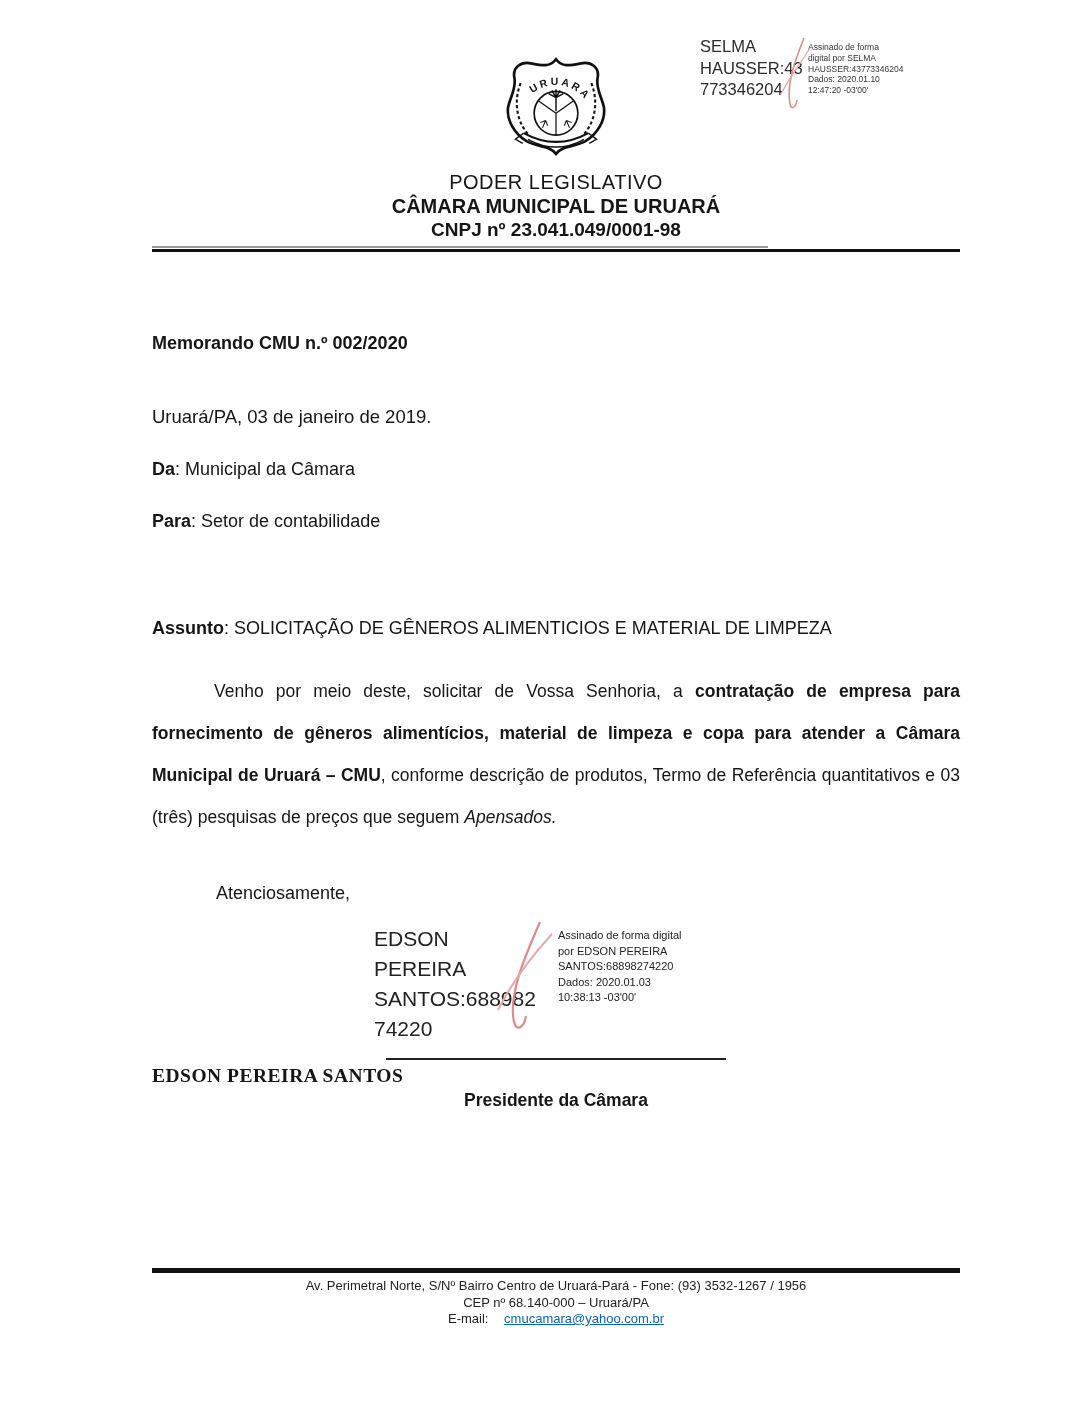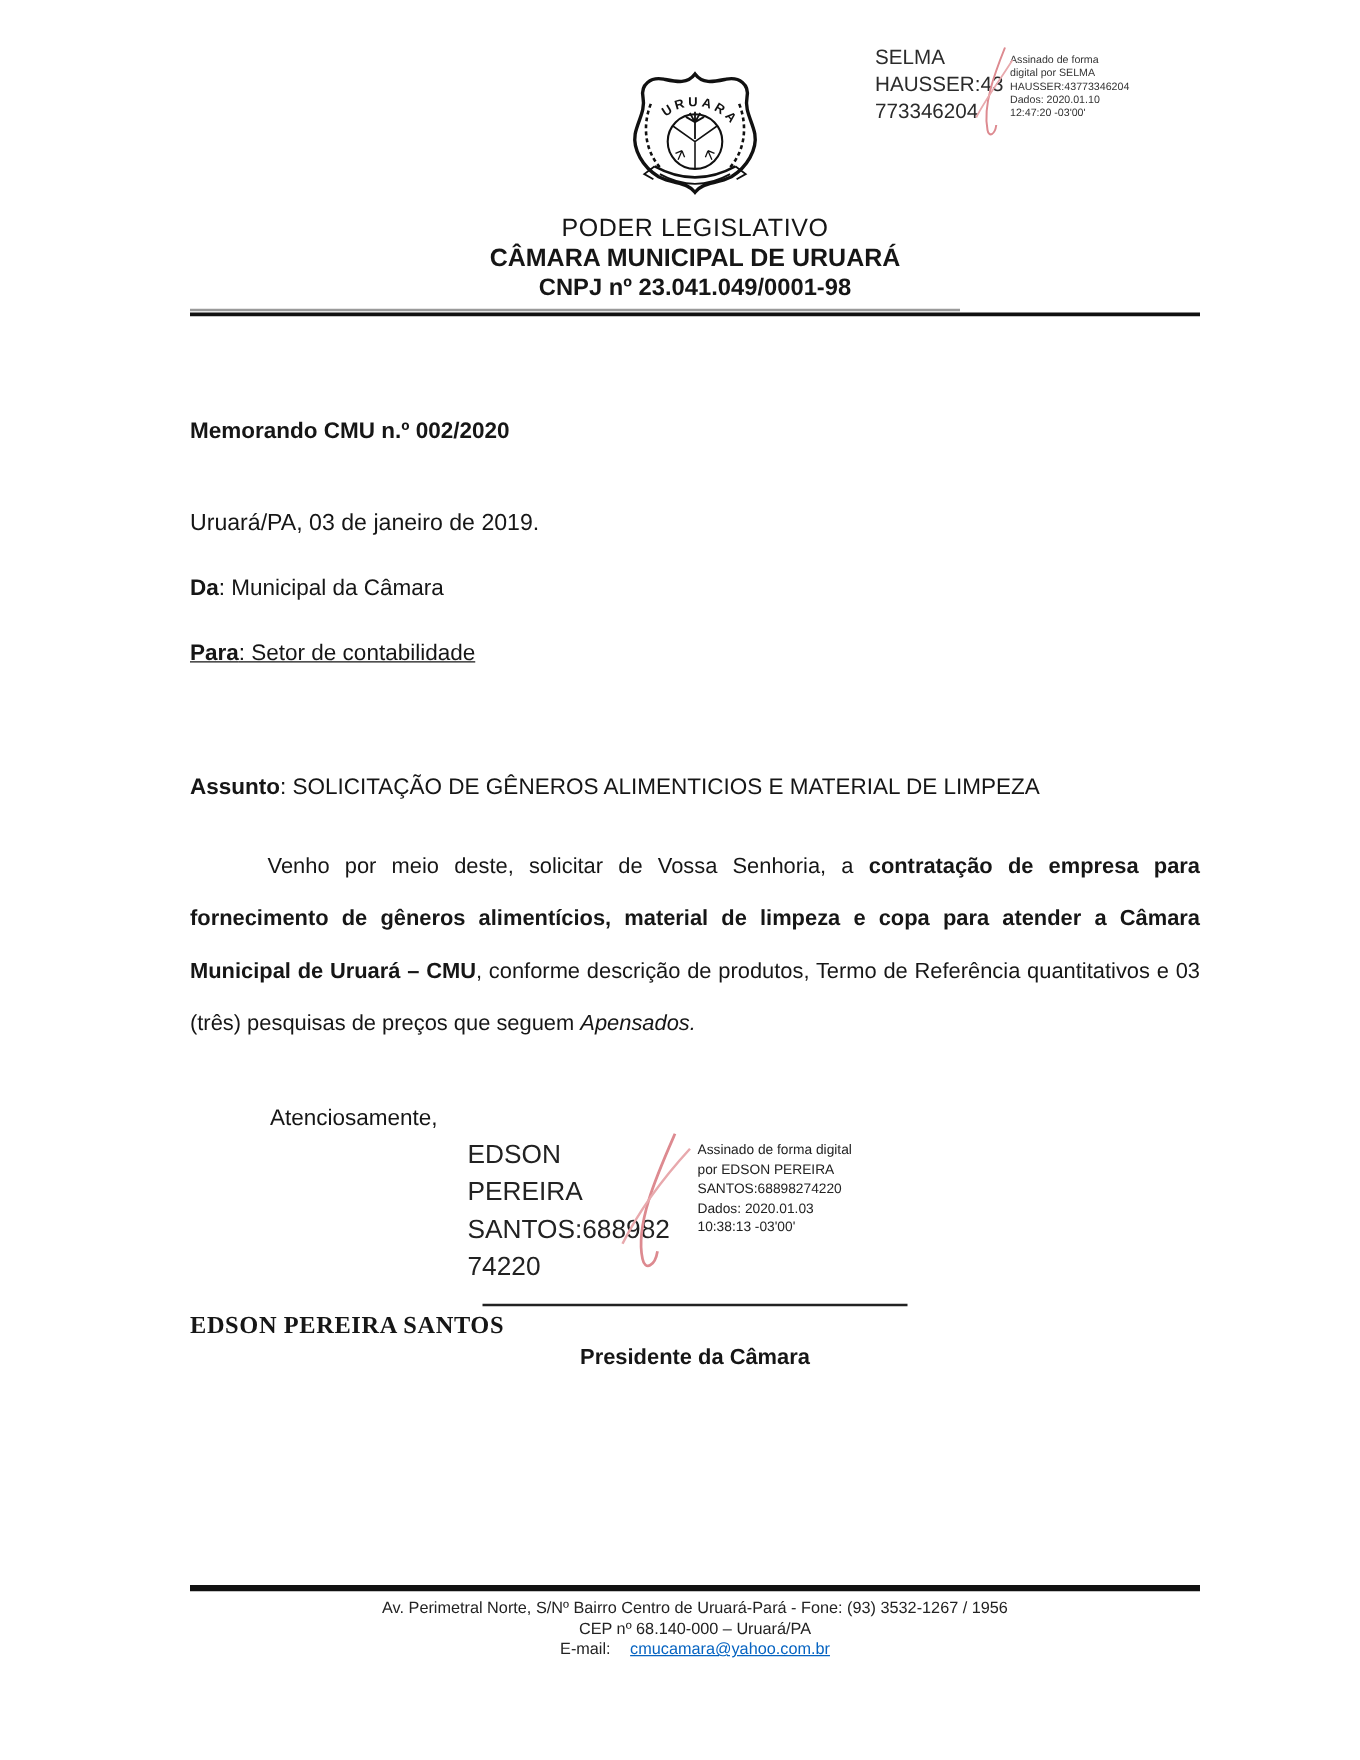--- a/index.html
+++ b/index.html
@@ -36,33 +36,33 @@
   }
   .top-sig-details {
     font-size:8.5px; line-height:10.8px; color:#333;
     white-space:pre-line; padding-top:6px; width:100px;
   }
   .top-sig-flourish { position:absolute; left:78px; top:0px; pointer-events:none; }
   
   .memo-title { margin-top:78px; font-size:18px; font-weight:bold; line-height:22px; }
   .memo-date  { margin-top:52px; font-size:18.5px; text-align:left; line-height:22px; }
   .memo-from  { margin-top:30px; font-size:18px; line-height:22px; }
-  .memo-to    { margin-top:30px; font-size:18px; line-height:22px;text-decoration:underline; }
+  .memo-to    { margin-top:30px; font-size:18px; line-height:22px; }
   .memo-subject { margin-top:84px; font-size:18px; line-height:24px; }
   .lbl { font-weight:bold; }
   .memo-paragraph {
     margin-top:30px;
     font-size:17.5px; line-height:42px;
     text-align:justify; text-indent:62px;
   }
   .memo-paragraph .b { font-weight:bold; }
   .memo-paragraph .i { font-style:italic; }
   .closing { margin-top:44px; margin-left:64px; font-size:18px; line-height:22px; }
   
-  .sig-block { position:relative; margin-top:4px; margin-left:222px; display:flex; gap:12px; width:520px; }
+  .sig-block { position:relative; margin-top:20px; margin-left:222px; display:flex; gap:12px; width:520px; }
   .sig-name {
     font-size:21px; line-height:30px; color:#222;
     white-space:pre-line; width:172px;
   }
   .sig-details {
     font-size:11px; line-height:15.5px; color:#222;
     white-space:pre-line; padding-top:4px; width:170px;
   }
   .sig-flourish { position:absolute; left:118px; top:-6px; pointer-events:none; }
   .sig-line { width:340px; border-top:2px solid #222; margin:14px auto 0 auto; }

